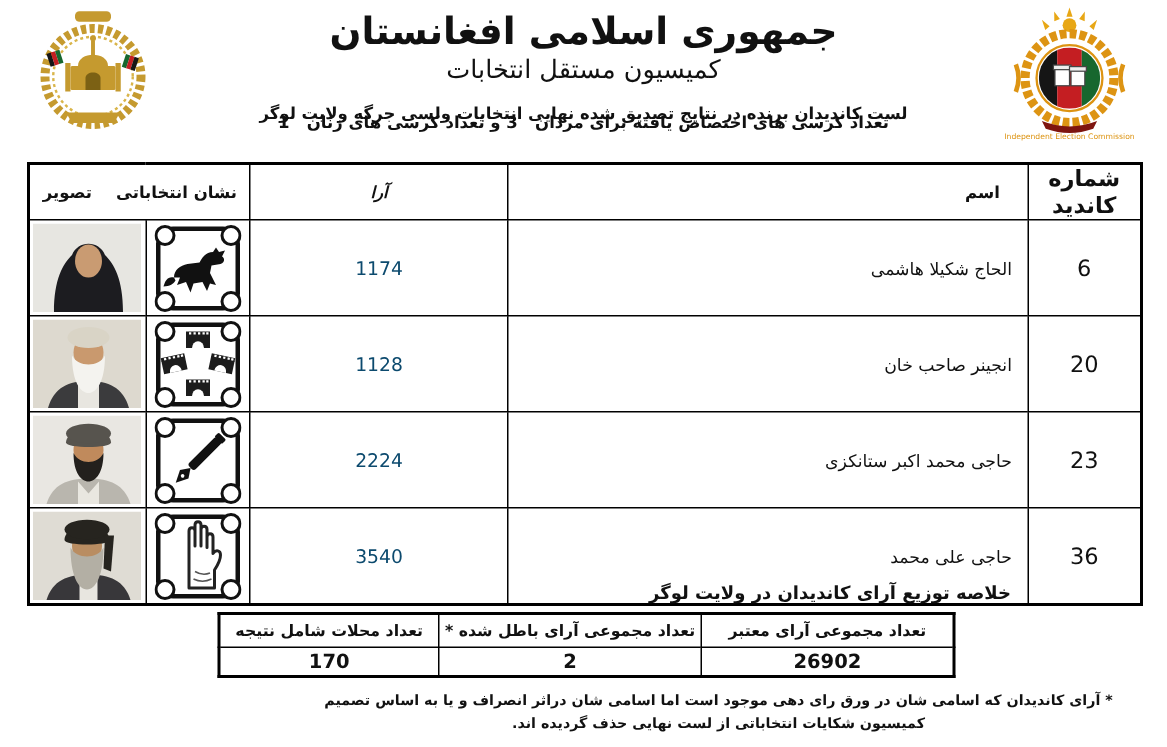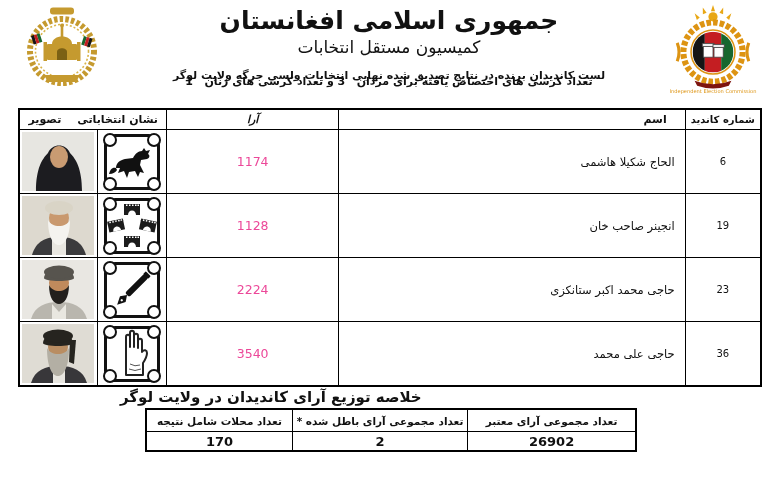--- a/index.html
+++ b/index.html
@@ -13,31 +13,31 @@
   #title1{top:6px;font-size:25px;font-weight:bold;}
   #title2{top:37px;font-size:17px;font-weight:normal;}
   #sub1{top:69px;font-size:11px;font-weight:bold;}
   #sub2{top:75px;font-size:11px;font-weight:bold;}
   
   table{border-collapse:collapse;}
   #results{position:absolute;top:108px;left:18px;width:744px;direction:rtl;border:2px solid #000;}
   #results th,#results td{border:1px solid #000;padding:0;}
   #results thead th{height:19px;font-size:11px;font-weight:bold;vertical-align:middle;}
   #results tbody td{height:63px;vertical-align:middle;}
-  #results .c-num{text-align:center;font-size:10px;}
+  #results .c-num{text-align:center;font-size:15px;}
   #results th.c-name{text-align:right;padding-left:4px;padding-right:18px;}
   #results td.c-name{text-align:right;padding-right:10px;font-size:11.5px;}
-  #results .c-votes{text-align:center;font-size:12.5px;color:#ec4899;}
+  #results .c-votes{text-align:center;font-size:12.5px;color:#0c4a6e;}
   #results th.c-votes{color:#111;font-size:11px;font-style:italic;}
   .symwrap{display:flex;align-items:center;justify-content:center;}
   .sym-head{display:flex;direction:rtl;justify-content:center;gap:16px;}
   .photo{display:block;margin:1px auto;}
   
-  #summary-title{position:absolute;top:388px;left:120px;width:538px;text-align:left;
-                 direction:rtl;font-size:15px;font-weight:bold;}
+  #summary-title{position:absolute;top:388px;left:136px;width:538px;text-align:right;
+                 direction:rtl;font-size:12px;font-weight:bold;}
   #summary{position:absolute;top:408px;left:145px;width:492px;direction:rtl;border:2px solid #000;}
   #summary th,#summary td{border:1.5px solid #000;padding:0;text-align:center;}
   #summary th{height:21px;font-size:10.5px;font-weight:bold;vertical-align:middle;}
   #summary td{height:18px;font-size:13px;font-weight:bold;vertical-align:middle;}
   
   #footnote{position:absolute;top:461px;left:198px;width:562px;direction:rtl;text-align:center;
             font-size:9.5px;font-weight:bold;line-height:1.55;}
 </style>
 </head>
 <body>
@@ -142,21 +142,21 @@
         <td>
             <svg class="photo" width="72" height="59" viewBox="0 0 72 59">
           <rect width="72" height="59" fill="#e7e6e1"></rect>
           <path d="M14,59 C14,37 20,27 26,21 C30,11 44,11 48,21 C54,27 60,37 60,59 Z" fill="#1c1c20"></path>
           <ellipse cx="37" cy="25" rx="9" ry="11" fill="#c99b72"></ellipse>
         </svg>
           </td>
       </tr>
 
       <tr>
-        <td class="c-num">19</td>
+        <td class="c-num">20</td>
         <td class="c-name">انجینر صاحب خان</td>
         <td class="c-votes">1128</td>
         <td>
             <div class="symwrap">
           <svg width="58" height="58" viewBox="0 0 58 58">
             <rect x="2.5" y="2.5" width="53" height="53" rx="10" fill="#fff" stroke="#111" stroke-width="3"></rect>
             <circle cx="7" cy="7" r="6" fill="#fff" stroke="#111" stroke-width="2"></circle>
             <circle cx="51" cy="7" r="6" fill="#fff" stroke="#111" stroke-width="2"></circle>
             <circle cx="7" cy="51" r="6" fill="#fff" stroke="#111" stroke-width="2"></circle>
             <circle cx="51" cy="51" r="6" fill="#fff" stroke="#111" stroke-width="2"></circle>
@@ -276,14 +276,15 @@
     </thead>
     <tbody>
       <tr>
         <td>26902</td>
         <td>2</td>
         <td>170</td>
       </tr>
     </tbody>
   </table>
 
+  <div id="footnote">* آرای کاندیدان که اسامی شان در ورق رای دهی موجود است اما اسامی شان دراثر انصراف و یا به اساس تصمیم کمیسیون شکایات انتخاباتی از لست نهایی حذف گردیده اند.</div>
 
 </div>
 
 </body></html>

